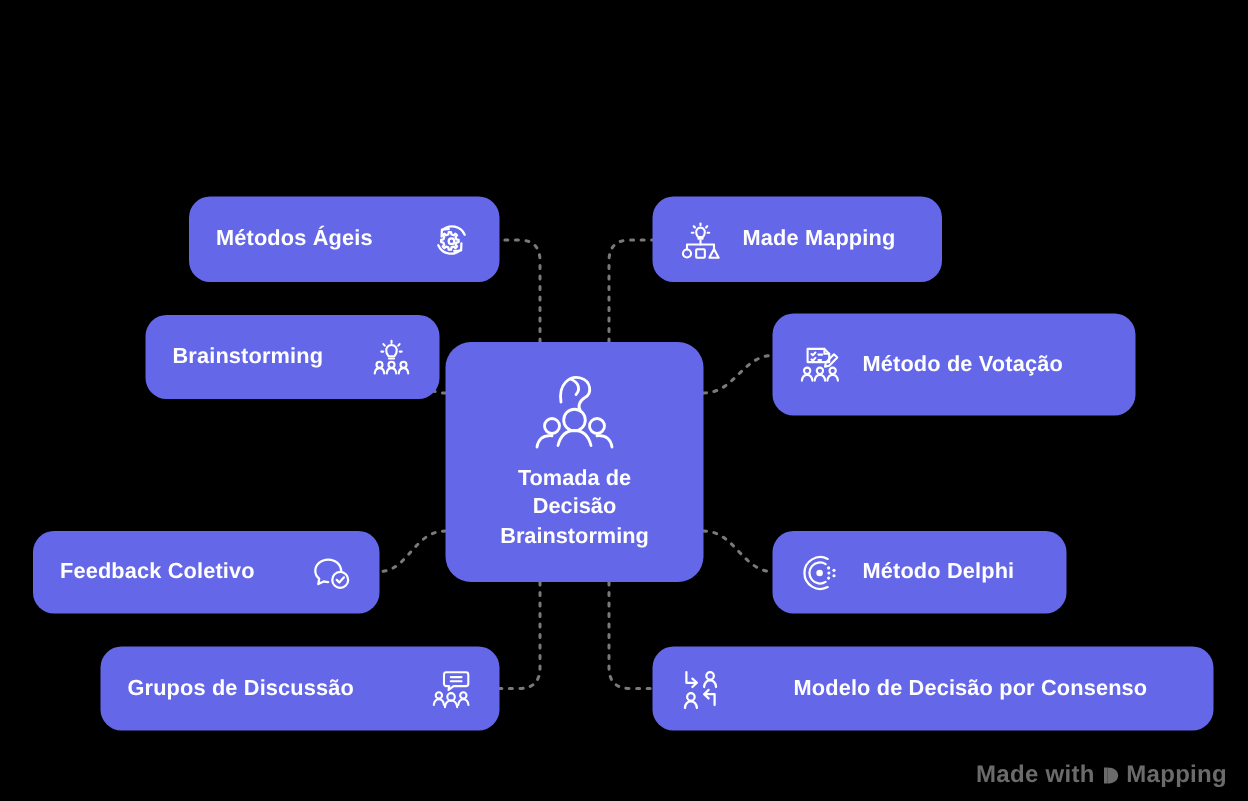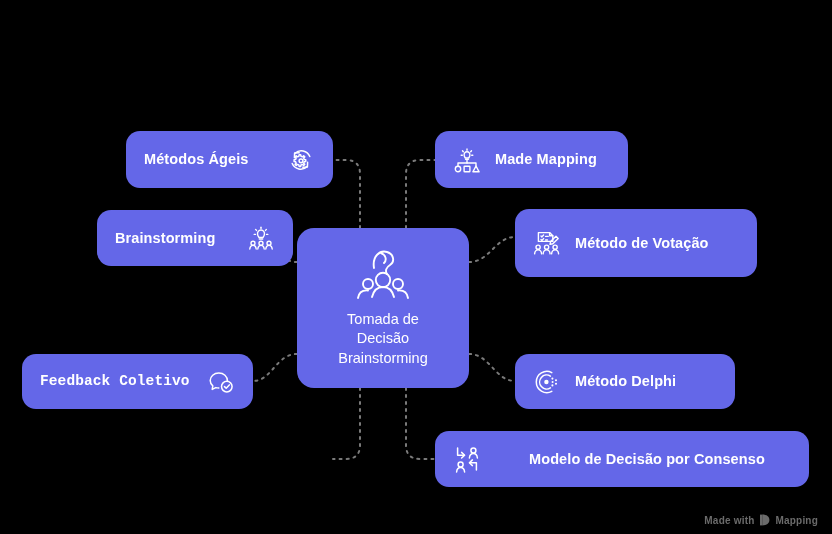--- a/index.html
+++ b/index.html
@@ -41,38 +41,38 @@
   #hub{
     position:absolute;
     left:297px;top:228px;width:172px;height:160px;
     background:#6467e8;border-radius:17px;
     display:flex;flex-direction:column;
     align-items:center;justify-content:center;
     color:#fff;box-sizing:border-box;
   }
   #hub .hub-ico{width:62px;height:54px;margin-bottom:8px;}
   #hub .hub-lbl{
-    font-size:14.5px;font-weight:400;line-height:1.35;text-align:center;
+    font-size:14.5px;font-weight:700;line-height:1.35;text-align:center;
   }
 
   
   #n-metodos-ageis   {left:126px;top:131px;width:207px;height:57px;}
   #n-brainstorming   {left:58px; top:210px;width:196px;height:56px;margin-left:39px;}
-  #n-feedback        {left:22px; top:354px;width:231px;height:55px;font-family:Liberation Mono, monospace;}
+  #n-feedback        {left:22px; top:354px;width:231px;height:55px;}
   #n-grupos          {left:67px; top:431px;width:266px;height:56px;}
   #n-mind-mapping    {left:435px;top:131px;width:193px;height:57px;}
   #n-votacao         {left:515px;top:209px;width:242px;height:68px;}
-  #n-delphi          {left:515px;top:354px;width:220px;height:55px;}
+  #n-delphi          {left:515px;top:354px;width:196px;height:55px;}
   #n-consenso        {left:435px;top:431px;width:374px;height:56px;gap:34px;}
 
   
   #watermark{
     position:absolute;right:14px;bottom:8px;
     display:flex;align-items:center;gap:5px;
-    color:#6b6b6b;font-size:10px;font-weight:700;letter-spacing:.2px;
+    color:#6b6b6b;font-size:16px;font-weight:700;letter-spacing:.2px;
   }
   #watermark .wm-logo{width:11px;height:12px;display:block;}
 </style>
 </head>
 <body>
 
 <div id="canvas">
 
   <svg id="links" viewBox="0 0 832 534" xmlns="http://www.w3.org/2000/svg">
     <g fill="none" stroke="#7a7a7a" stroke-width="2" stroke-linecap="round" stroke-dasharray="2 5">
@@ -154,20 +154,36 @@
     <span class="lbl">Feedback Coletivo</span>
     <span class="ico">
       <svg viewBox="0 0 28 28" fill="none" stroke="#ffffff" stroke-width="1.5" stroke-linecap="round" stroke-linejoin="round">
         <path d="M20.5 13.2 C20.5 8.4 16.6 5 11.8 5 7 5 3.2 8.4 3.2 12.5 c0 2.1 1 4 2.6 5.3 l-.6 3.6 3.6-1.8 c.9 .25 1.9 .4 3 .4"></path>
         <circle cx="19.8" cy="18.6" r="5.3"></circle>
         <polyline points="17.5,18.6 19.2,20.3 22.3,16.9"></polyline>
       </svg>
     </span>
   </div>
 
+  <div class="node left" id="n-grupos">
+    <span class="lbl">Grupos de Discussão</span>
+    <span class="ico">
+      <svg viewBox="0 0 28 28" fill="none" stroke="#ffffff" stroke-width="1.4" stroke-linecap="round" stroke-linejoin="round">
+        <path d="M10.6 3.2 h13 a1.6 1.6 0 0 1 1.6 1.6 v6 a1.6 1.6 0 0 1-1.6 1.6 h-8.2 l-3.4 2.6 .5-2.6 h-1.9 a1.6 1.6 0 0 1-1.6-1.6 v-6 a1.6 1.6 0 0 1 1.6-1.6z"></path>
+        <line x1="13.5" y1="6.4" x2="20.7" y2="6.4"></line>
+        <line x1="13.5" y1="9.2" x2="20.7" y2="9.2"></line>
+        <circle cx="5.6" cy="18.6" r="2.1"></circle>
+        <path d="M2.2 25 c.3-2.6 1.7-3.8 3.4-3.8 1.7 0 3.1 1.2 3.4 3.8"></path>
+        <circle cx="21.9" cy="18.6" r="2.1"></circle>
+        <path d="M18.5 25 c.3-2.6 1.7-3.8 3.4-3.8 1.7 0 3.1 1.2 3.4 3.8"></path>
+        <circle cx="13.7" cy="19.6" r="2.5"></circle>
+        <path d="M9.6 26.4 c.35-3 2-4.4 4.1-4.4 2.1 0 3.75 1.4 4.1 4.4"></path>
+      </svg>
+    </span>
+  </div>
 
   <div class="node right" id="n-mind-mapping">
     <span class="ico">
       <svg viewBox="0 0 28 28" fill="none" stroke="#ffffff" stroke-width="1.4" stroke-linecap="round" stroke-linejoin="round">
         <path d="M11.2 9.4 a2.9 2.9 0 1 1 5.6 0 c0 1.3-.9 1.9-1.1 2.6 l-3.4 0 c-.2-.7-1.1-1.3-1.1-2.6z"></path>
         <line x1="12.6" y1="13.2" x2="15.4" y2="13.2"></line>
         <line x1="14" y1="3" x2="14" y2="4.2"></line>
         <line x1="9.5" y1="4.8" x2="10.3" y2="5.7"></line>
         <line x1="18.5" y1="4.8" x2="17.7" y2="5.7"></line>
         <line x1="8.2" y1="9.2" x2="9.3" y2="9.2"></line>

